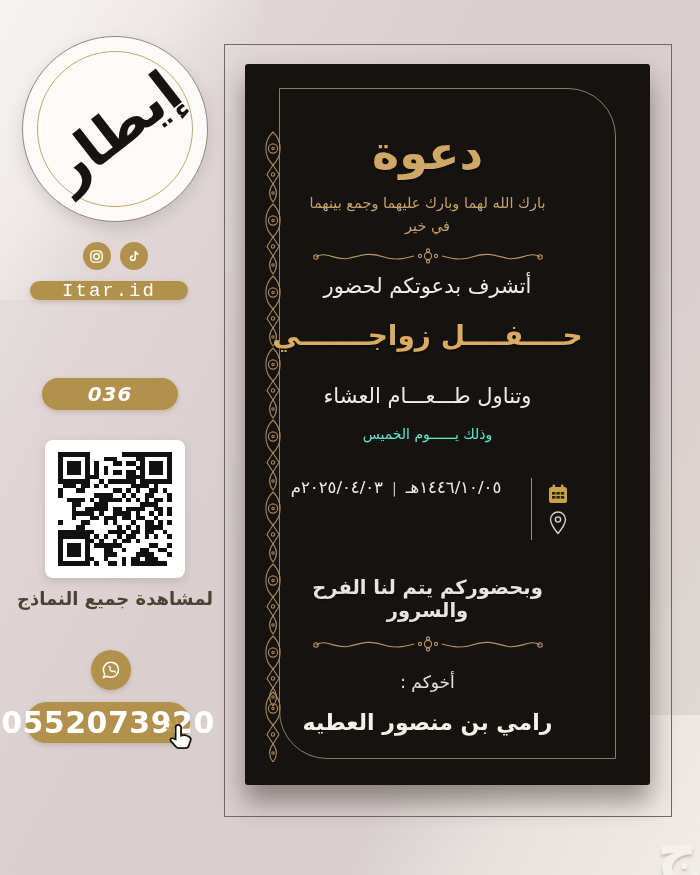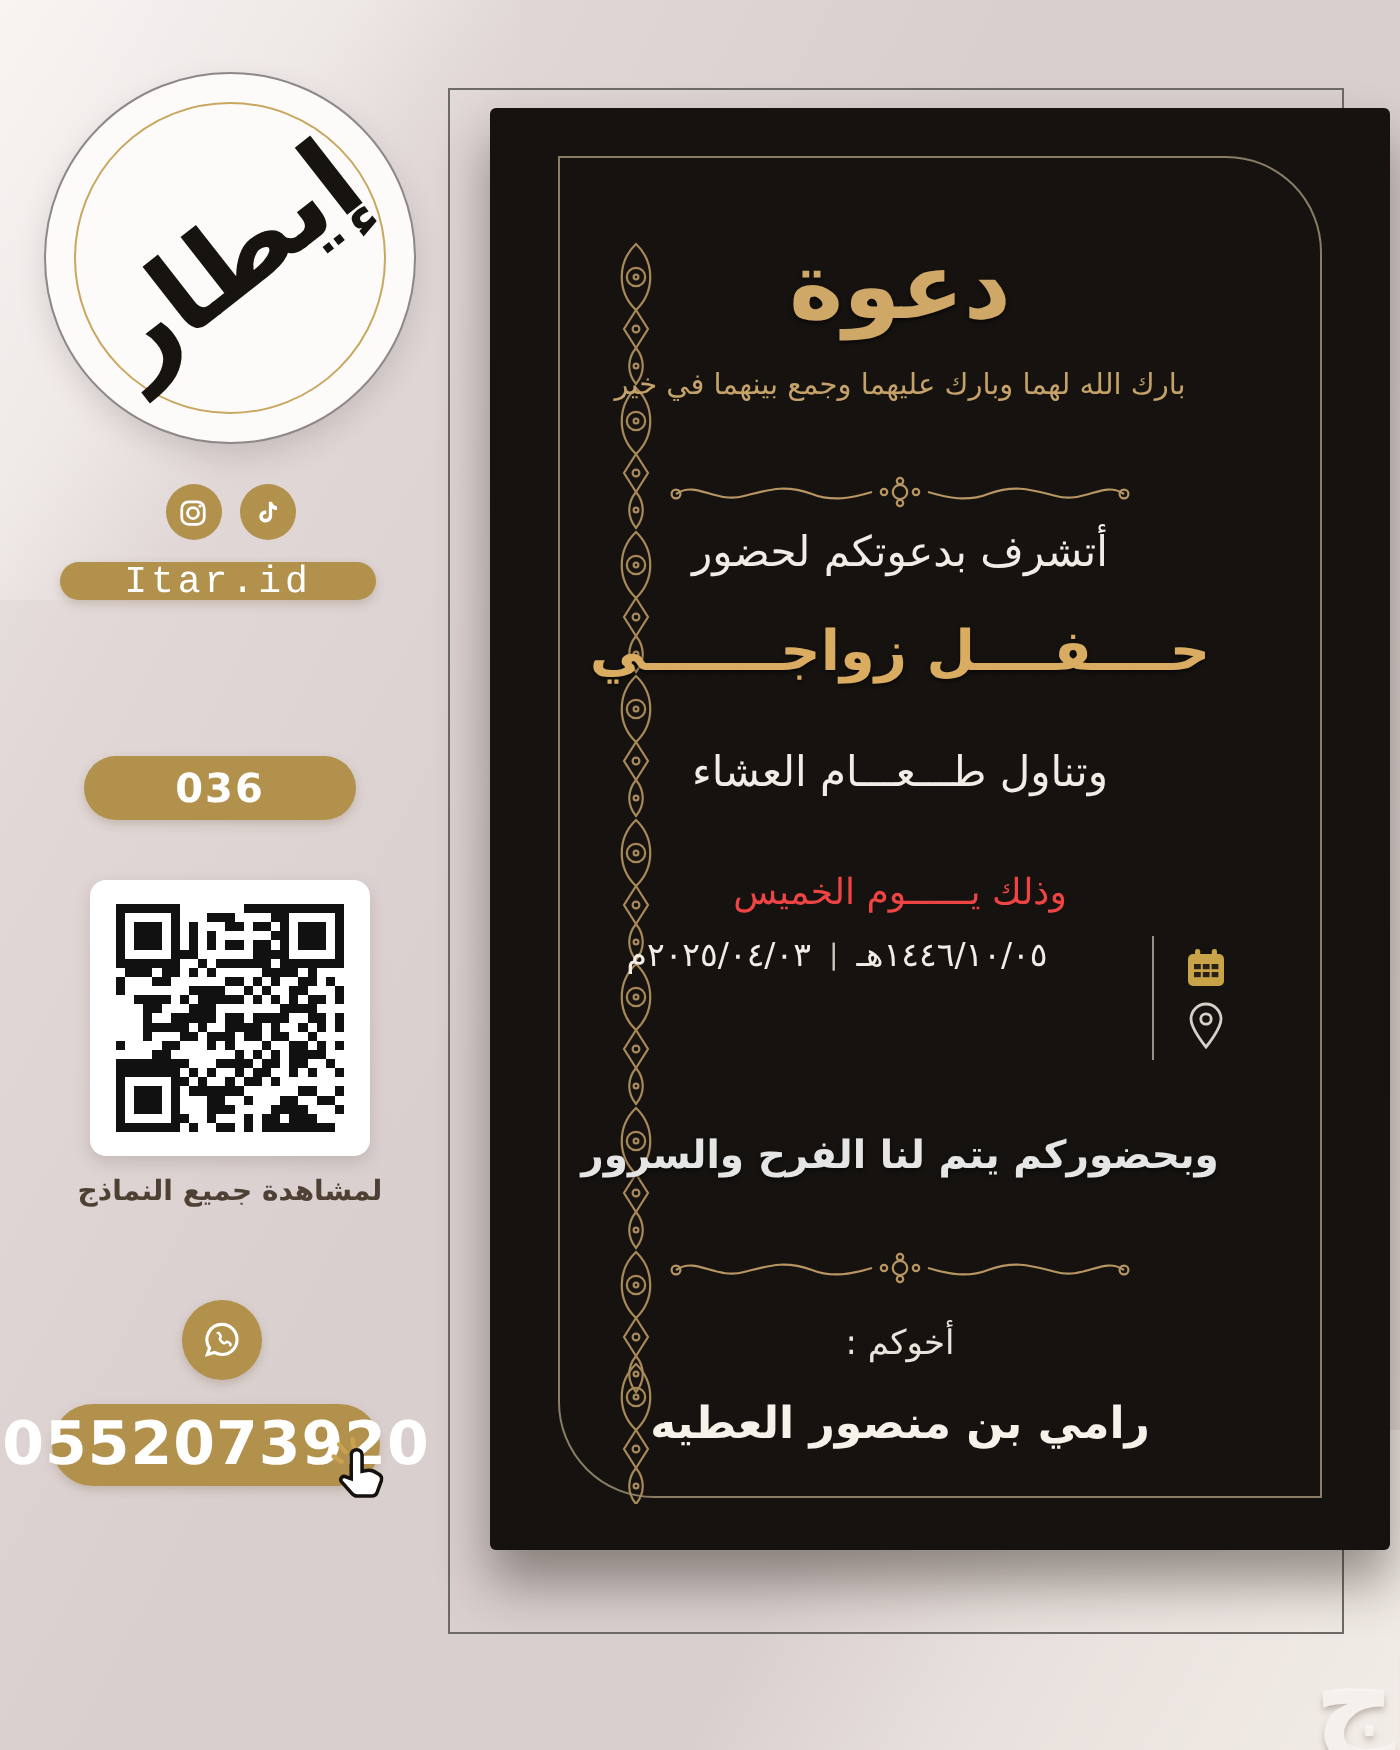--- a/index.html
+++ b/index.html
@@ -27,55 +27,55 @@
   .social-row { position:absolute; left:0; top:242px; width:230px; display:flex; justify-content:center; gap:9px; }
   .social-circle { width:28px; height:28px; border-radius:50%; background:#b2914d;
     display:flex; align-items:center; justify-content:center; }
   .pill { background:#b2914d; border-radius:18px; display:flex; align-items:center; justify-content:center;
     color:#fff; box-shadow:0 2px 5px rgba(120,95,60,.25); }
   .handle-pill { position:absolute; left:30px; top:281px; width:158px; height:19px;
     font-family:"Liberation Mono", monospace; font-size:19px; letter-spacing:2px; }
   .card-number-label { position:absolute; left:0; top:350px; width:230px; text-align:center;
     font-size:16px; font-weight:bold; color:#4f4034; }
   .number-pill { position:absolute; left:42px; top:378px; width:136px; height:32px;
-    font-size:20px; font-weight:bold; letter-spacing:1px; }
+    font-size:20px; font-weight:bold; letter-spacing:1px;font-style:italic; }
   .qr-panel { position:absolute; left:45px; top:440px; width:140px; height:138px;
     background:#fff; border-radius:8px; box-shadow:0 3px 8px rgba(110,90,80,.22);
     display:flex; align-items:center; justify-content:center; }
   .qr-caption { position:absolute; left:0; top:588px; width:230px; text-align:center;
-    font-size:14px; font-weight:bold; color:#4f4034; }
+    font-size:18px; font-weight:bold; color:#4f4034; }
   .wa-circle { position:absolute; left:91px; top:650px; width:40px; height:40px; border-radius:50%;
     background:#b2914d; display:flex; align-items:center; justify-content:center;
     box-shadow:0 2px 5px rgba(120,95,60,.25); }
   .phone-pill { position:absolute; left:26px; top:702px; width:164px; height:41px;
     border-radius:22px; font-size:30px; font-weight:bold; letter-spacing:.5px; }
   .cursor-icon { position:absolute; left:160px; top:716px; width:38px; height:38px; }
 
   
   .outer-frame { position:absolute; left:224px; top:44px; width:448px; height:773px;
     border:1px solid #6e6a68; }
-  .invite-card { position:absolute; left:245px; top:54px; width:450px; height:721px;
+  .invite-card { position:absolute; left:245px; top:64px; width:405px; height:721px;
     background:#15120f; border-radius:3px; box-shadow:0 16px 26px rgba(40,30,25,.45);
     direction:rtl; }
   .inner-border { position:absolute; left:34px; top:24px; right:34px; bottom:26px;
     border:1px solid #9d9176; border-radius:0 48px 0 48px; opacity:.85; pointer-events:none; }
   .ornament-col { position:absolute; right:362px; top:66px; }
 
   .card-content { position:absolute; right:66px; left:26px; top:0; height:100%; text-align:center; }
   .c-abs { position:absolute; right:0; left:0; }
   .title-callig { top:62px; font-size:46px; font-weight:bold; color:#cfa867;
     text-shadow:0 1px 2px rgba(0,0,0,.6); letter-spacing:1px; }
   .bismillah { top:128px; font-size:14.5px; line-height:23px; color:#c5a269; padding:0 34px; }
   .flourish1 { top:182px; }
   .flourish2 { top:570px; }
   .line-invite { top:210px; font-size:21px; color:#f1ede6; }
   .line-event  { top:255px; font-size:28px; font-weight:bold; color:#d9ac62;
     text-shadow:0 1px 2px rgba(0,0,0,.55); }
   .line-dinner { top:320px; font-size:21px; color:#f1ede6; }
-  .line-day    { top:362px; font-size:18px; color:#ef4444;margin-top:20px; }
+  .line-day    { top:362px; font-size:14px; color:#5eead4; }
 
   .info-block { position:absolute; top:412px; right:0; left:0; display:flex; direction:rtl; align-items:stretch; }
   .icon-col { width:52px; display:flex; flex-direction:column; align-items:center;
     justify-content:space-between; padding:6px 0 2px; }
   .info-divider { width:1px; background:#b9b2a6; opacity:.8; margin:2px 0; }
   .text-col { flex:1; display:flex; flex-direction:column; justify-content:space-between;
     padding:2px 10px 0 0; }
   .date-line { font-size:16.5px; color:#f1ede6; display:flex; direction:rtl;
     justify-content:center; align-items:center; gap:9px; }
   .date-sep { color:#cfc9c0; font-size:14px; }

